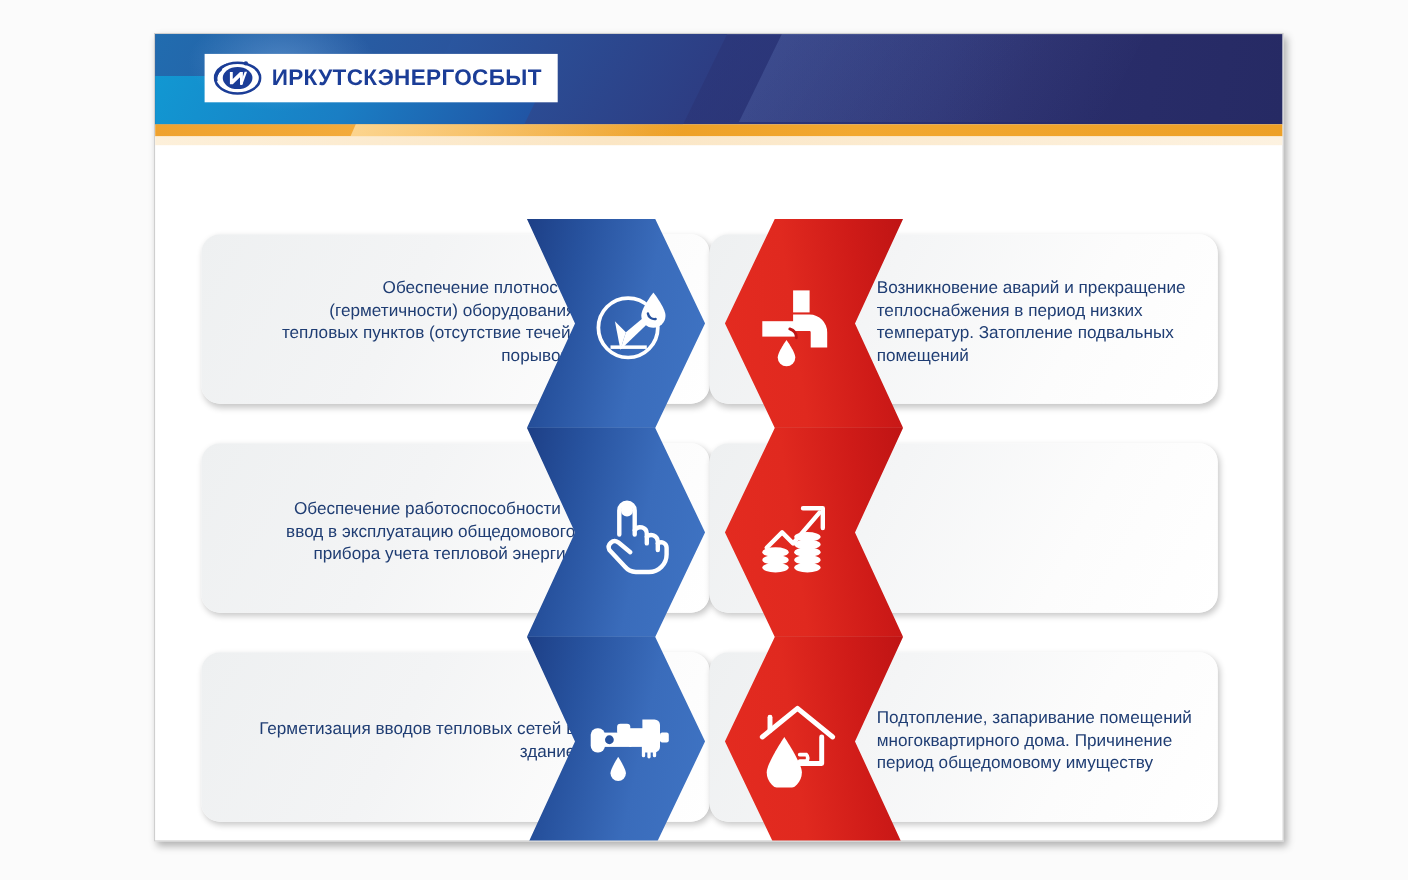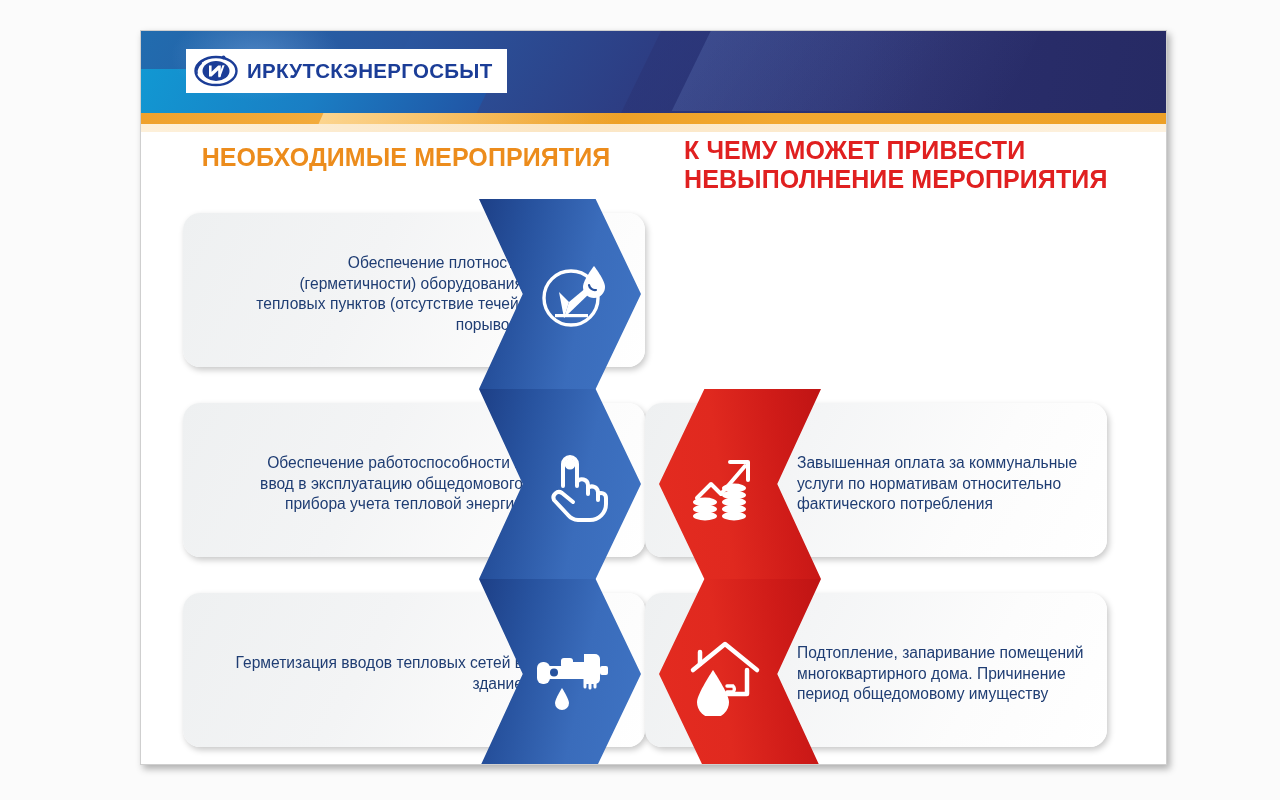--- a/index.html
+++ b/index.html
@@ -128,47 +128,55 @@
           </svg>
         </span>
         <span class="logotext">ИРКУТСКЭНЕРГОСБЫТ</span>
       </div>
     </div>
     <div class="orangebar">
         <span class="sheen"></span>
       </div>
     <div class="creambar"></div>
 
-    <div class="heads">
-      <div class="h-left">НЕОБХОДИМЫЕ МЕРОПРИЯТИЯ</div>
-      <div class="h-right">
-        <span class="l1">К ЧЕМУ МОЖЕТ ПРИВЕСТИ</span>
-        <span class="l2">НЕВЫПОЛНЕНИЕ МЕРОПРИЯТИЯ</span>
-      </div>
-    </div>
 
     <div class="rows">
 
       <div class="row">
         <div class="col left">
           <div class="card l"></div>
           <div class="ctext l">Обеспечение плотности (герметичности) оборудования тепловых пунктов (отсутствие течей, порывов)</div>
           <div class="chev blue">
             <span class="ico blue">
               <svg viewBox="0 0 84 84" width="84" height="84">
                 <circle cx="40" cy="46" r="27" fill="none" stroke="#ffffff" stroke-width="3.4"></circle>
                 <path d="M28 40 L38 50 L33 66 Z" fill="#ffffff"></path>
                 <path d="M33 66 L38 50 L56 35 L60 40 Z" fill="#ffffff"></path>
                 <rect x="24" y="62" width="33" height="3.2" fill="#ffffff"></rect>
                 <path d="M63 14 C63 14 74 28 74 35 A11 11 0 0 1 52 35 C52 28 63 14 63 14 Z" fill="#ffffff"></path>
                 <path d="M58 33 a6 6 0 0 0 7 5" fill="none" stroke="#27529e" stroke-width="2.2" stroke-linecap="round"></path>
               </svg>
             </span>
           </div>
         </div>
+        <div class="col right">
+          <div class="card r"></div>
+          <div class="chev red">
+            <span class="ico red">
+              <svg viewBox="0 0 84 84" width="84" height="84">
+                <rect x="36" y="12" width="15" height="20" fill="#ffffff"></rect>
+                <path d="M36 34 H51 A16 16 0 0 1 67 50 V64 H52 V50 A1 1 0 0 0 51 49 H36 Z" fill="#ffffff"></path>
+                <rect x="8" y="40" width="30" height="14" fill="#ffffff"></rect>
+                <path d="M33 47 q6 2 6 8" fill="none" stroke="#bf1414" stroke-width="2.6" stroke-linecap="round"></path>
+                <path d="M30 57 C30 57 22 68 22 73 A8 8 0 0 0 38 73 C38 68 30 57 30 57 Z" fill="#ffffff"></path>
+              </svg>
+            </span>
+          </div>
+          <div class="ctext r">Возникновение аварий и прекращение теплоснабжения в период низких температур. Затопление подвальных помещений</div>
+        </div>
       </div>
 
       <div class="row">
         <div class="col left">
           <div class="card l"></div>
           <div class="ctext l">Обеспечение работоспособности и ввод в эксплуатацию общедомового прибора учета тепловой энергии</div>
           <div class="chev blue">
             <span class="ico blue">
               <svg viewBox="0 0 84 84" width="84" height="84">
                 <g fill="none" stroke="#ffffff" stroke-width="4" stroke-linecap="round" stroke-linejoin="round">
@@ -197,21 +205,20 @@
                 <g fill="#ffffff">
                   <ellipse cx="49" cy="46" rx="12" ry="4.4"></ellipse>
                   <ellipse cx="49" cy="53" rx="12" ry="4.4"></ellipse>
                   <ellipse cx="49" cy="60" rx="12" ry="4.4"></ellipse>
                   <ellipse cx="49" cy="67" rx="12" ry="4.4"></ellipse>
                   <ellipse cx="49" cy="74" rx="12" ry="4.4"></ellipse>
                 </g>
               </svg>
             </span>
           </div>
-          <div class="ctext r">Завышенная оплата за коммунальные услуги по нормативам относительно фактического потребления</div>
         </div>
       </div>
 
       <div class="row">
         <div class="col left">
           <div class="card l"></div>
           <div class="ctext l">Герметизация вводов тепловых сетей в здание</div>
           <div class="chev blue">
             <span class="ico blue">
               <svg viewBox="0 0 84 84" width="84" height="84">

